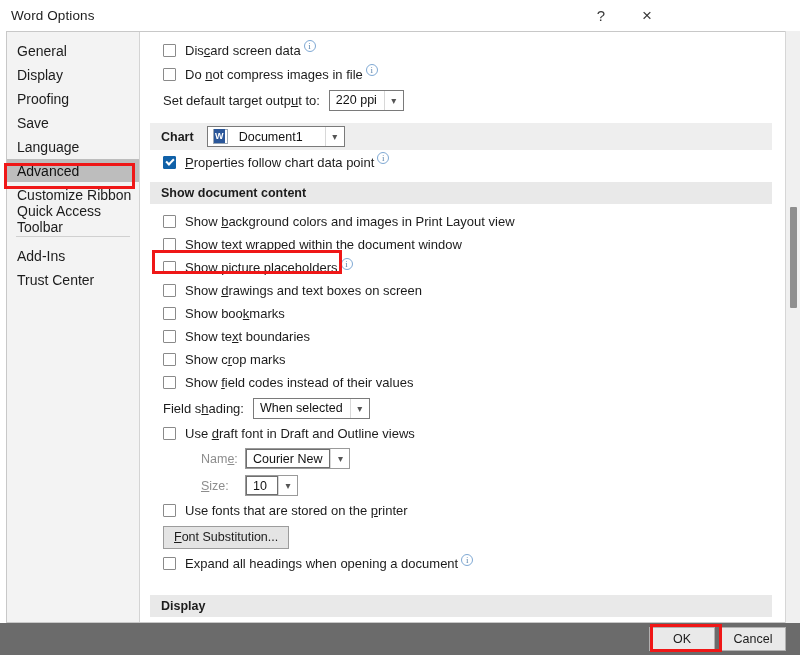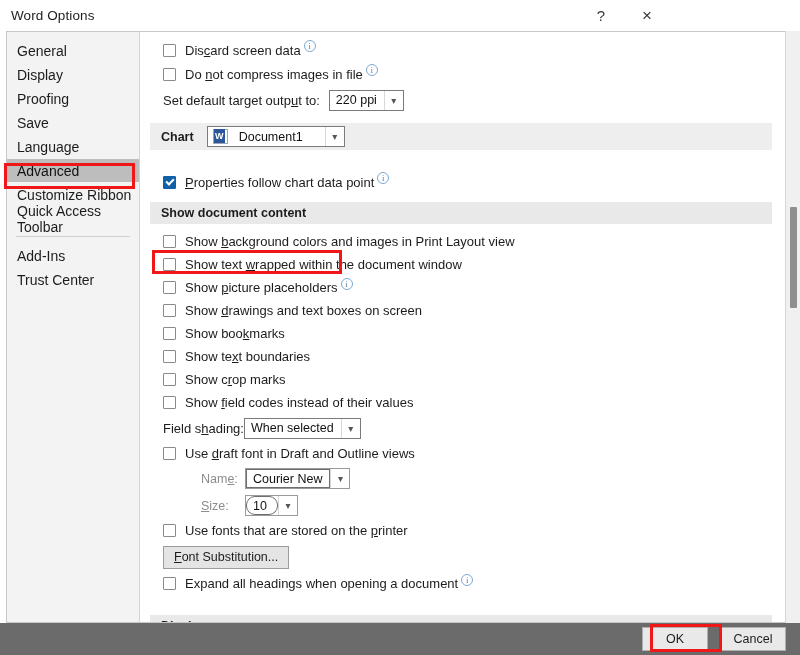--- a/index.html
+++ b/index.html
@@ -106,21 +106,21 @@
 
   
   .section-hdr {
     margin: 8px 0 6px 9px; width: 622px; height: 22px;
     background: #e9e9e9; display: flex; align-items: center;
     padding-left: 11px; font-size: 12.5px; font-weight: bold; color: #1c1c1c;
   }
 
   
   .chart-bar {
-    margin: 9px 0 20px 9px; width: 622px; height: 27px;
+    margin: 9px 0 0 9px; width: 622px; height: 27px;
     background: #eeeeee; display: flex; align-items: center; padding-left: 11px;
   }
   .chart-bar .ttl { font-size: 12.5px; font-weight: bold; color: #1c1c1c; margin-right: 13px; }
 
   
   .doc-icon {
     width: 15px; height: 15px; margin: 0 5px 0 5px; position: relative;
     background: #fff; border: 1px solid #9aa7b5; flex: none;
   }
   .doc-icon::before {
@@ -150,21 +150,21 @@
   }
   .scroll-thumb {
     position: absolute; left: 4px; top: 176px; width: 7px; height: 101px;
     background: #8f8f8f; border-radius: 1px;
   }
 
   
   .footer {
     position: absolute; left: 0; top: 623px; width: 800px; height: 32px;
     background: #6b6b6b; display: flex; align-items: center;
-    justify-content: flex-end; padding-right: 14px; gap: 12px;
+    justify-content: flex-end; padding-right: 14px; gap: 5px;
   }
   .footer .btn { background: #e9e9e9; border: 1px solid #b0b0b0; height: 24px; min-width: 72px; }
 </style>
 </head>
 <body>
 
 <div class="dialog">
 
   <div class="titlebar">
     <div class="titlebar-text">Word Options</div>
@@ -308,21 +308,21 @@
       </div>
 
       <div class="row tight">
         <span class="cb"></span>
         <span class="lbl">
           <span>Show </span><span class="u">f</span><span>ield codes instead of their values</span>
         </span>
       </div>
 
       <div class="row" style="height:28px;">
-        <span class="lbl" style="text-align:right;">
+        <span class="lbl" style="margin-right:9px;text-align:right;">
           <span>Field s</span><span class="u">h</span><span>ading:</span>
         </span>
         <span class="combo">
           <span class="val">When selected</span>
           <span class="chev">▾</span>
         </span>
       </div>
 
       <div class="row tight">
         <span class="cb"></span>
@@ -339,21 +339,21 @@
           <span class="val" style="min-width:78px;">Courier New</span>
           <span class="chev">▾</span>
         </span>
       </div>
 
       <div class="row sub-row">
         <span class="sub-lbl">
           <span></span><span class="u">S</span><span>ize:</span>
         </span>
         <span class="combo disabled boxed">
-          <span class="val" style="min-width:32px;border-radius:9px;">10</span>
+          <span class="val" style="min-width:32px;">10</span>
           <span class="chev">▾</span>
         </span>
       </div>
 
       <div class="row tight">
         <span class="cb"></span>
         <span class="lbl">
           <span>Use fonts that are stored on the </span><span class="u">p</span><span>rinter</span>
         </span>
       </div>

